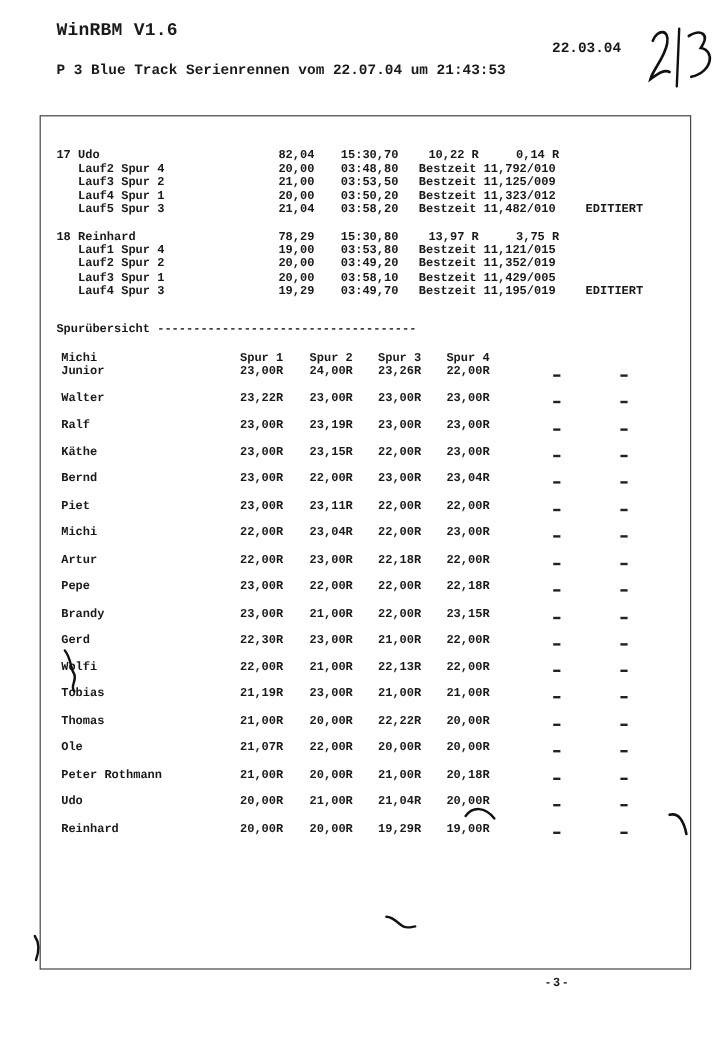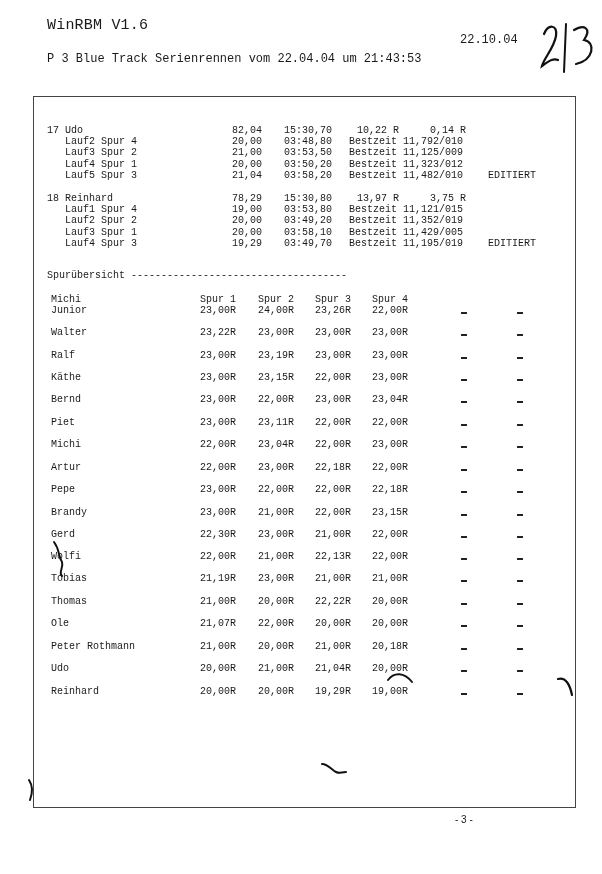--- a/index.html
+++ b/index.html
@@ -1,21 +1,21 @@
 <!DOCTYPE html>
 <html><head>
   <meta charset="utf-8">
   <style>
     html, body { margin: 0; padding: 0; background: #ffffff; }
     body {
       width: 602px; height: 874px; position: relative; overflow: hidden;
       font-family: "Liberation Mono", "DejaVu Sans Mono", monospace;
       color: #1a1a1a;
     }
-    .abs { position: absolute; white-space: pre; }
+    .abs { position: absolute; white-space: pre; font-weight: bold; }
     .app-title { left: 47px; top: 17px; font-size: 15px; letter-spacing: 0.2px; }
     .print-date { left: 460px; top: 33px; font-size: 12px; }
     .subtitle { left: 47px; top: 52px; font-size: 12px; }
     .page-mark { left: 538px; top: 18px; width: 60px; height: 56px; }
     .frame {
       left: 33px; top: 96px; width: 543px; height: 712px;
       border: 1.5px solid #444; box-sizing: border-box;
     }
     .mono10 { font-size: 10px; line-height: 11.2px; }
     .block { left: 47px; }
@@ -24,22 +24,22 @@
     .section-title { left: 47px; top: 270px; font-size: 10px; }
     .lane-header { font-size: 10px; }
     .dash { position: absolute; width: 6px; height: 1.5px; background: #222; }
     .page-num { left: 455px; top: 814px; font-family: "Liberation Sans", sans-serif; font-size: 10px; }
     svg.scribble { position: absolute; overflow: visible; }
   </style>
 </head>
 <body>
 
 <div class="abs app-title">WinRBM V1.6</div>
-<div class="abs print-date">22.10.04</div>
-<div class="abs subtitle">P 3 Blue Track Serienrennen vom 22.04.04 um 21:43:53</div>
+<div class="abs print-date">22.03.04</div>
+<div class="abs subtitle">P 3 Blue Track Serienrennen vom 22.07.04 um 21:43:53</div>
 
 <svg class="scribble page-mark" viewBox="0 0 60 56" width="60" height="56" style="left:538px;top:18px;">
   <path d="M6 16 C10 6, 20 6, 18 18 C16 30, 6 40, 4 48 C12 42, 16 40, 20 42" fill="none" stroke="#111" stroke-width="2.2" stroke-linecap="round"></path>
   <path d="M28 6 L26 54" fill="none" stroke="#111" stroke-width="2" stroke-linecap="round"></path>
   <path d="M36 12 C46 6, 54 10, 46 22 C58 24, 56 42, 38 46" fill="none" stroke="#111" stroke-width="2.2" stroke-linecap="round"></path>
 </svg>
 
 <div class="abs frame"></div>
 
 <div id="results">

